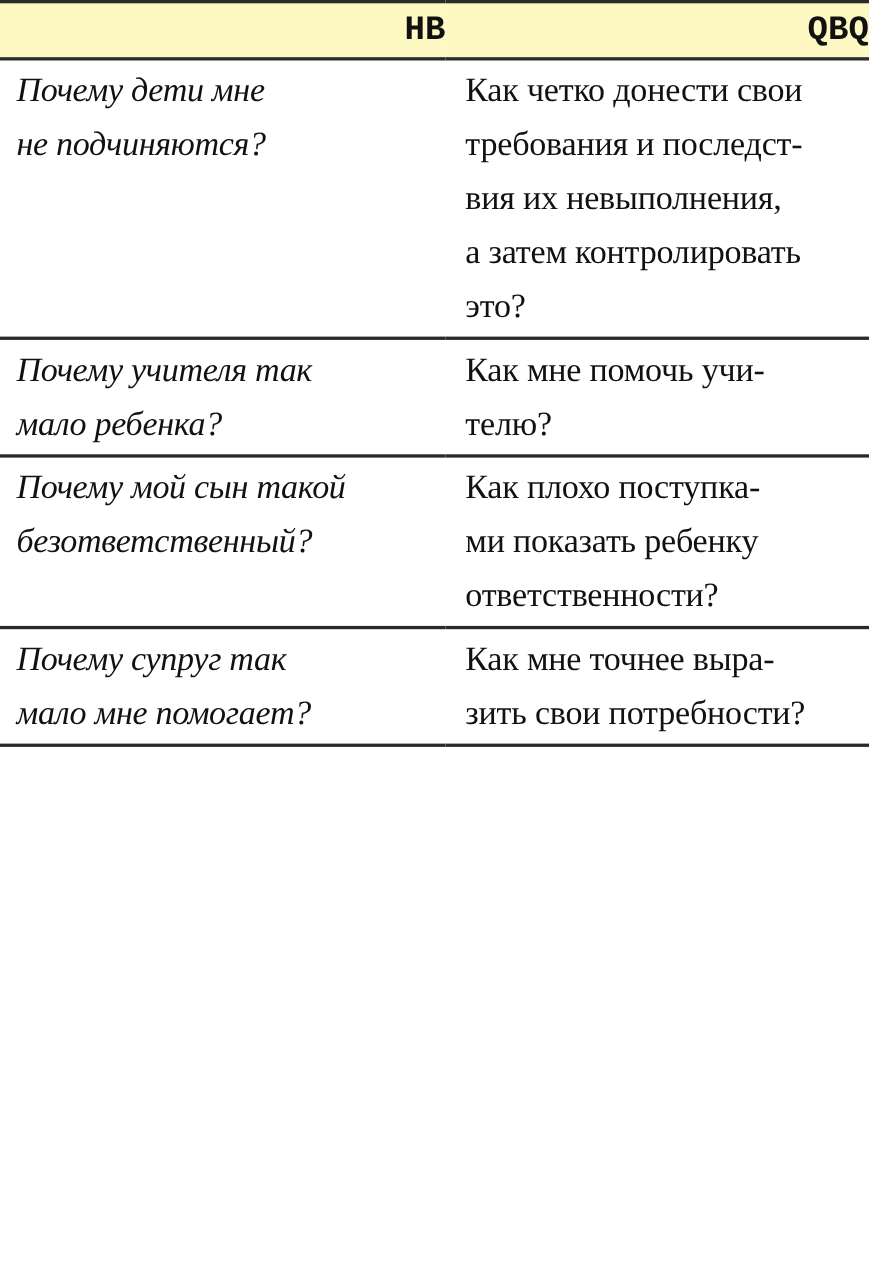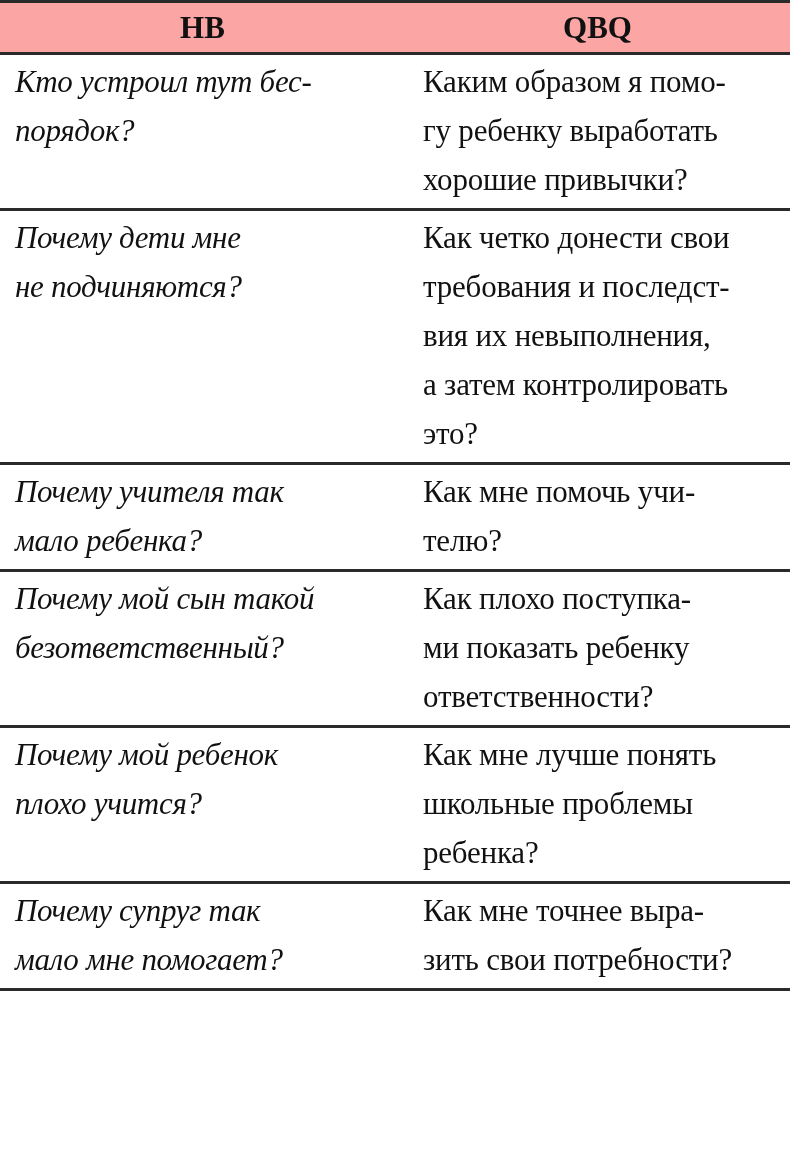--- a/index.html
+++ b/index.html
@@ -6,28 +6,29 @@
     body { width: 790px; height: 1171px; overflow: hidden; }
     table.qt {
       width: 790px;
       border-collapse: collapse;
       font-family: "Liberation Serif", "DejaVu Serif", serif;
       color: #111111;
       font-size: 31px;
       line-height: 49px;
     }
     table.qt thead th {
-      background: #fca5a5;
+      background: #fef9c3;
       border-top: 3px solid #2a2a2a;
       border-bottom: 3px solid #2a2a2a;
       height: 49px;
       padding: 0;
       font-weight: bold;
       font-size: 31px;
-      text-align: center;
+      text-align: right;
+      font-family: Liberation Mono, monospace;
     }
     table.qt tbody td {
       border-bottom: 3px solid #2a2a2a;
       vertical-align: top;
       padding: 2px 0 4px 0;
     }
     td.hb { width: 390px; padding-left: 15px !important; font-style: italic; letter-spacing: -0.3px; }
     td.qbq { padding-left: 18px !important; padding-right: 4px !important; letter-spacing: -0.2px; }
     th.h-hb { width: 405px; }
     .line { display: block; white-space: nowrap; }
@@ -36,31 +37,20 @@
 <body>
 
 <table class="qt">
   <thead>
     <tr>
       <th class="h-hb">НВ</th>
       <th>QBQ</th>
     </tr>
   </thead>
   <tbody id="tbody">
-      <tr>
-    <td class="hb">
-          <span class="line">Кто устроил тут бес-</span>
-          <span class="line">порядок?</span>
-        </td>
-    <td class="qbq">
-          <span class="line">Каким образом я помо-</span>
-          <span class="line">гу ребенку выработать</span>
-          <span class="line">хорошие привычки?</span>
-        </td>
-  </tr>
       <tr>
     <td class="hb">
           <span class="line">Почему дети мне</span>
           <span class="line">не подчиняются?</span>
         </td>
     <td class="qbq">
           <span class="line">Как четко донести свои</span>
           <span class="line">требования и последст-</span>
           <span class="line">вия их невыполнения,</span>
           <span class="line">а затем контролировать</span>
@@ -83,31 +73,20 @@
           <span class="line">безответственный?</span>
         </td>
     <td class="qbq">
           <span class="line">Как плохо поступка-</span>
           <span class="line">ми показать ребенку</span>
           <span class="line">ответственности?</span>
         </td>
   </tr>
       <tr>
     <td class="hb">
-          <span class="line">Почему мой ребенок</span>
-          <span class="line">плохо учится?</span>
-        </td>
-    <td class="qbq">
-          <span class="line">Как мне лучше понять</span>
-          <span class="line">школьные проблемы</span>
-          <span class="line">ребенка?</span>
-        </td>
-  </tr>
-      <tr>
-    <td class="hb">
           <span class="line">Почему супруг так</span>
           <span class="line">мало мне помогает?</span>
         </td>
     <td class="qbq">
           <span class="line">Как мне точнее выра-</span>
           <span class="line">зить свои потребности?</span>
         </td>
   </tr>
     </tbody>
 </table>

